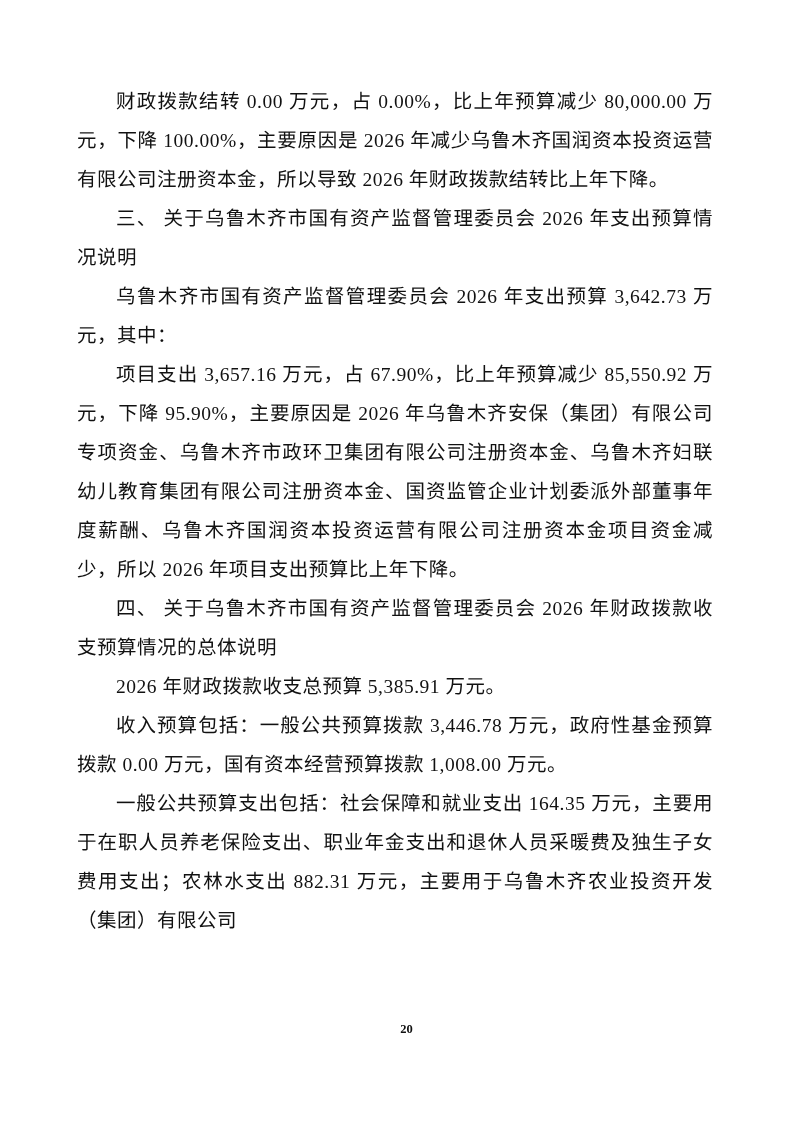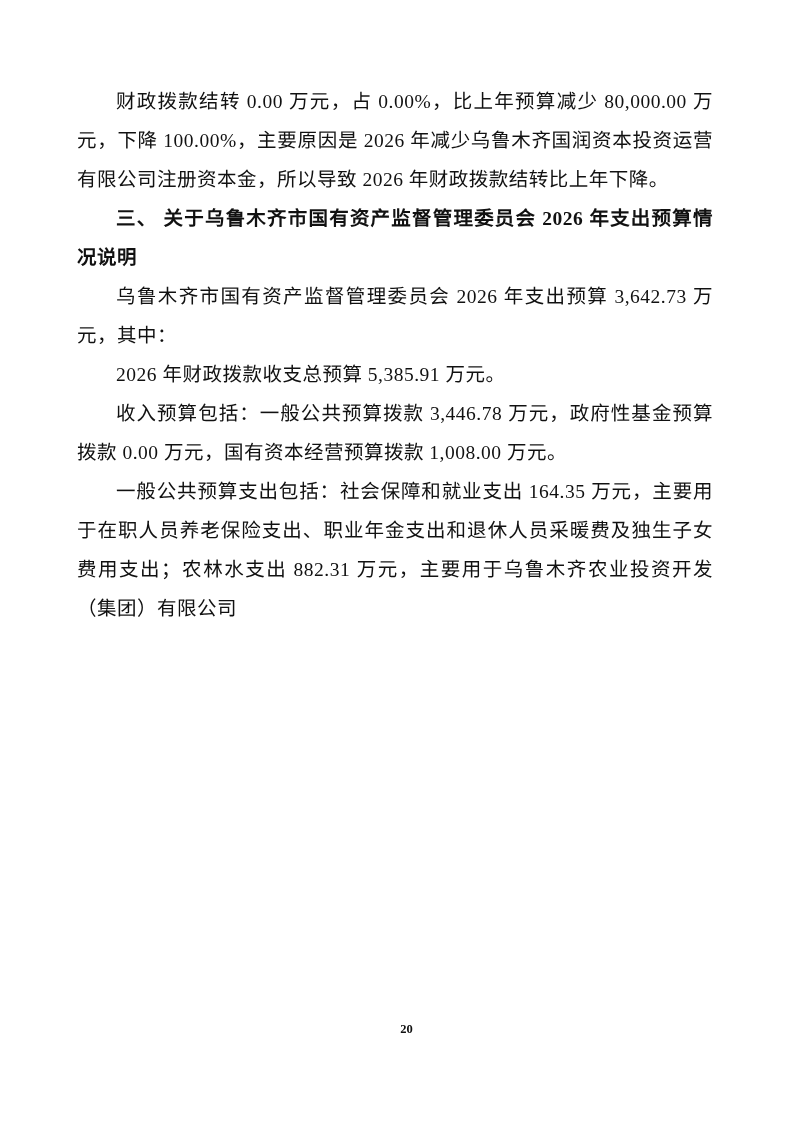--- a/index.html
+++ b/index.html
@@ -27,21 +27,21 @@
     margin: 0;
     font-size: 19.5px;
     line-height: 39px;
     text-align: justify;
     text-justify: inter-ideograph;
     text-indent: 2em;
     letter-spacing: 0.5px;
     word-break: break-all;
   }
   .content p.heading {
-    font-weight: bold;
+    font-weight: normal;
   }
   .page-number {
     position: absolute;
     left: 0;
     top: 1022px;
     width: 100%;
     text-align: center;
     font-family: Liberation Serif, serif;
     font-size: 12.5px;
     font-weight: bold;
@@ -49,18 +49,20 @@
   }
 </style>
 </head>
 <body>
 
 <div class="page">
   <div class="content">
       <p>财政拨款结转 0.00 万元，占 0.00%，比上年预算减少 80,000.00 万元，下降 100.00%，主要原因是 2026 年减少乌鲁木齐国润资本投资运营有限公司注册资本金，所以导致 2026 年财政拨款结转比上年下降。</p>
       <p class="heading">三、 关于乌鲁木齐市国有资产监督管理委员会 2026 年支出预算情况说明</p>
       <p>乌鲁木齐市国有资产监督管理委员会 2026 年支出预算 3,642.73 万元，其中：</p>
+      <p>项目支出 3,657.16 万元，占 67.90%，比上年预算减少 85,550.92 万元，下降 95.90%，主要原因是 2026 年乌鲁木齐安保（集团）有限公司专项资金、乌鲁木齐市政环卫集团有限公司注册资本金、乌鲁木齐妇联幼儿教育集团有限公司注册资本金、国资监管企业计划委派外部董事年度薪酬、乌鲁木齐国润资本投资运营有限公司注册资本金项目资金减少，所以 2026 年项目支出预算比上年下降。</p>
+      <p class="heading">四、 关于乌鲁木齐市国有资产监督管理委员会 2026 年财政拨款收支预算情况的总体说明</p>
       <p>2026 年财政拨款收支总预算 5,385.91 万元。</p>
       <p>收入预算包括：一般公共预算拨款 3,446.78 万元，政府性基金预算拨款 0.00 万元，国有资本经营预算拨款 1,008.00 万元。</p>
       <p>一般公共预算支出包括：社会保障和就业支出 164.35 万元，主要用于在职人员养老保险支出、职业年金支出和退休人员采暖费及独生子女费用支出；农林水支出 882.31 万元，主要用于乌鲁木齐农业投资开发（集团）有限公司</p>
     </div>
   <div class="page-number">20</div>
 </div>
 
 </body></html>

